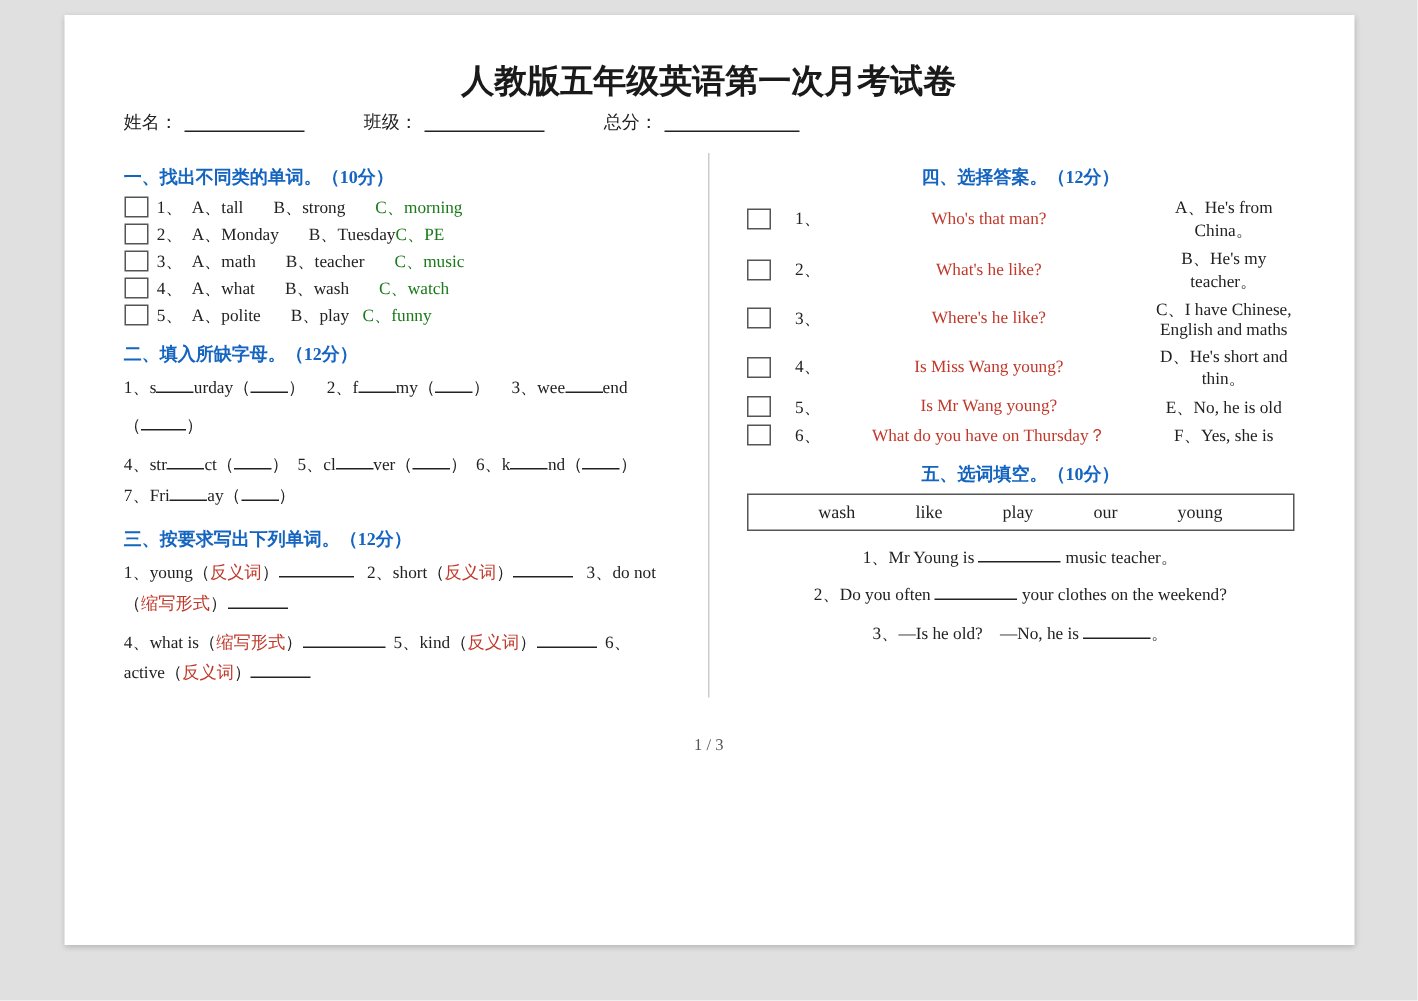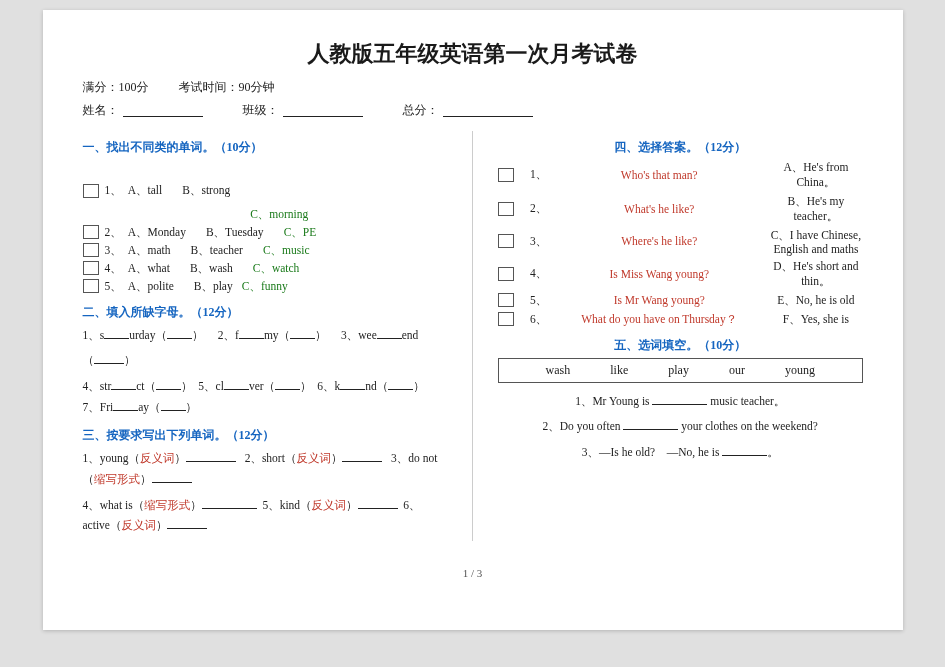--- a/index.html
+++ b/index.html
@@ -140,24 +140,20 @@
       line-height: 1.8;
     }
   </style>
 </head>
 <body>
 
 <div class="page">
 
   <div class="title">人教版五年级英语第一次月考试卷</div>
 
-  <div class="meta-row">
-    <span>满分：100分</span>
-    <span>考试时间：90分钟</span>
-  </div>
 
   <div class="info-row">
     <span class="info-item">
       <span>姓名：</span>
       <span class="underline-field"></span>
     </span>
     <span class="info-item">
       <span>班级：</span>
       <span class="underline-field"></span>
     </span>
@@ -173,27 +169,27 @@
 
       <div class="section-header blue">一、找出不同类的单词。（10分）</div>
 
       <div id="section1-items">
 
       <div class="choice-line">
     <span class="paren"></span>
     <span style="margin-right:6px;">1、</span>
     <span style="margin-right:20px;">A、tall</span>
     <span style="margin-right:20px;">B、strong</span>
-    <span style="color:#1a7a1a;margin-top:47px;">C、morning</span>
+    <span style="color:#1a7a1a;">C、morning</span>
   </div>
           <div class="choice-line">
     <span class="paren"></span>
     <span style="margin-right:6px;">2、</span>
     <span style="margin-right:20px;text-align:right;">A、Monday</span>
-    <span style="margin-right:20px;">B、Tuesday</span>
+    <span style="">B、Tuesday</span>
     <span style="color:#1a7a1a;">C、PE</span>
   </div>
           <div class="choice-line">
     <span class="paren"></span>
     <span style="margin-right:6px;">3、</span>
     <span style="margin-right:20px;">A、math</span>
     <span style="margin-right:20px;">B、teacher</span>
     <span style="color:#1a7a1a;text-align:right;">C、music</span>
   </div>
           <div class="choice-line">

